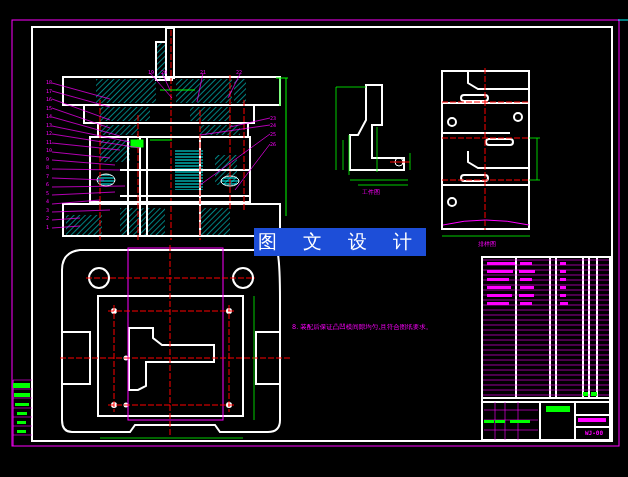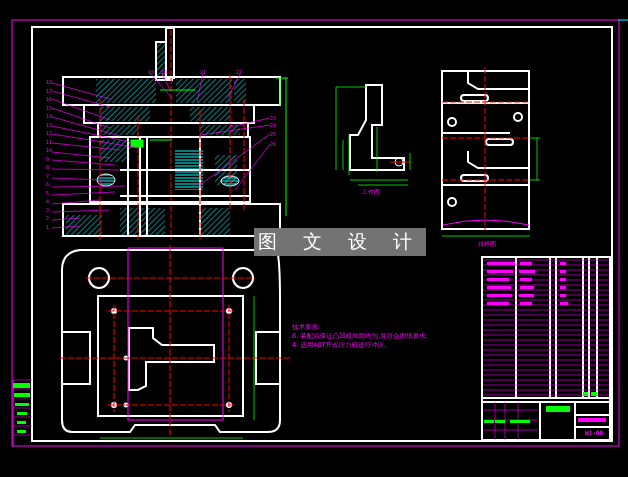--- a/index.html
+++ b/index.html
@@ -1,18 +1,18 @@
 <!DOCTYPE html>
 <html><head>
 <meta charset="utf-8">
 <style>
   html,body{margin:0;padding:0;background:#000;}
   body{width:628px;height:477px;position:relative;overflow:hidden;font-family:"DejaVu Sans",sans-serif;}
   svg{position:absolute;left:0;top:0;}
-  .wm{position:absolute;left:254px;top:228px;color:#fff;font-size:19px;letter-spacing:10px;background:#737373;padding:1px 4px;font-family:"DejaVu Sans",sans-serif;}
+  .wm{position:absolute;left:254px;top:228px;color:#fff;font-size:19px;letter-spacing:10px;background:#1d4ed8;padding:1px 4px;font-family:"DejaVu Sans",sans-serif;}
   .tr{position:absolute;color:#ff00ff;font-size:6.5px;line-height:9px;font-family:"DejaVu Sans",sans-serif;white-space:nowrap;}
   .lbl{position:absolute;color:#ff00ff;font-size:5px;font-family:"DejaVu Sans Mono",monospace;}
   .cap{position:absolute;color:#ff00ff;font-size:6px;font-family:"DejaVu Sans",sans-serif;}
   .code{position:absolute;color:#ff00ff;font-size:6px;font-weight:bold;font-family:"DejaVu Sans Mono",monospace;}
 </style>
 </head>
 <body>
 
 <svg width="628" height="477" viewBox="0 0 628 477">
 
@@ -291,23 +291,21 @@
         <rect x="495" y="420" width="10" height="3"></rect>
       <rect x="510" y="420" width="10" height="3"></rect>
         <rect x="520" y="420" width="10" height="3"></rect>
     </g>
   </g>
 </svg>
 
 <div class="wm">图 文 设 计</div>
 
 <div class="tr" style="left:292px;top:323px;">
-  <div>技术要求:</div>
   <div>8. 装配后保证凸凹模间隙均匀,且符合图纸要求。</div>
-  <div>4. 选用40T开式压力机进行冲压。</div>
 </div>
 
 <div class="cap" style="left:362px;top:188px;">工件图</div>
 <div class="cap" style="left:478px;top:240px;">排样图</div>
 <div class="code" style="left:585px;top:429px;">WJ-00</div>
 
 <div id="callouts-left">
     <div class="lbl" style="left: 46px; top: 79px;">18</div>
     <div class="lbl" style="left: 46px; top: 87.5px;">17</div>
     <div class="lbl" style="left: 46px; top: 96px;">16</div>

